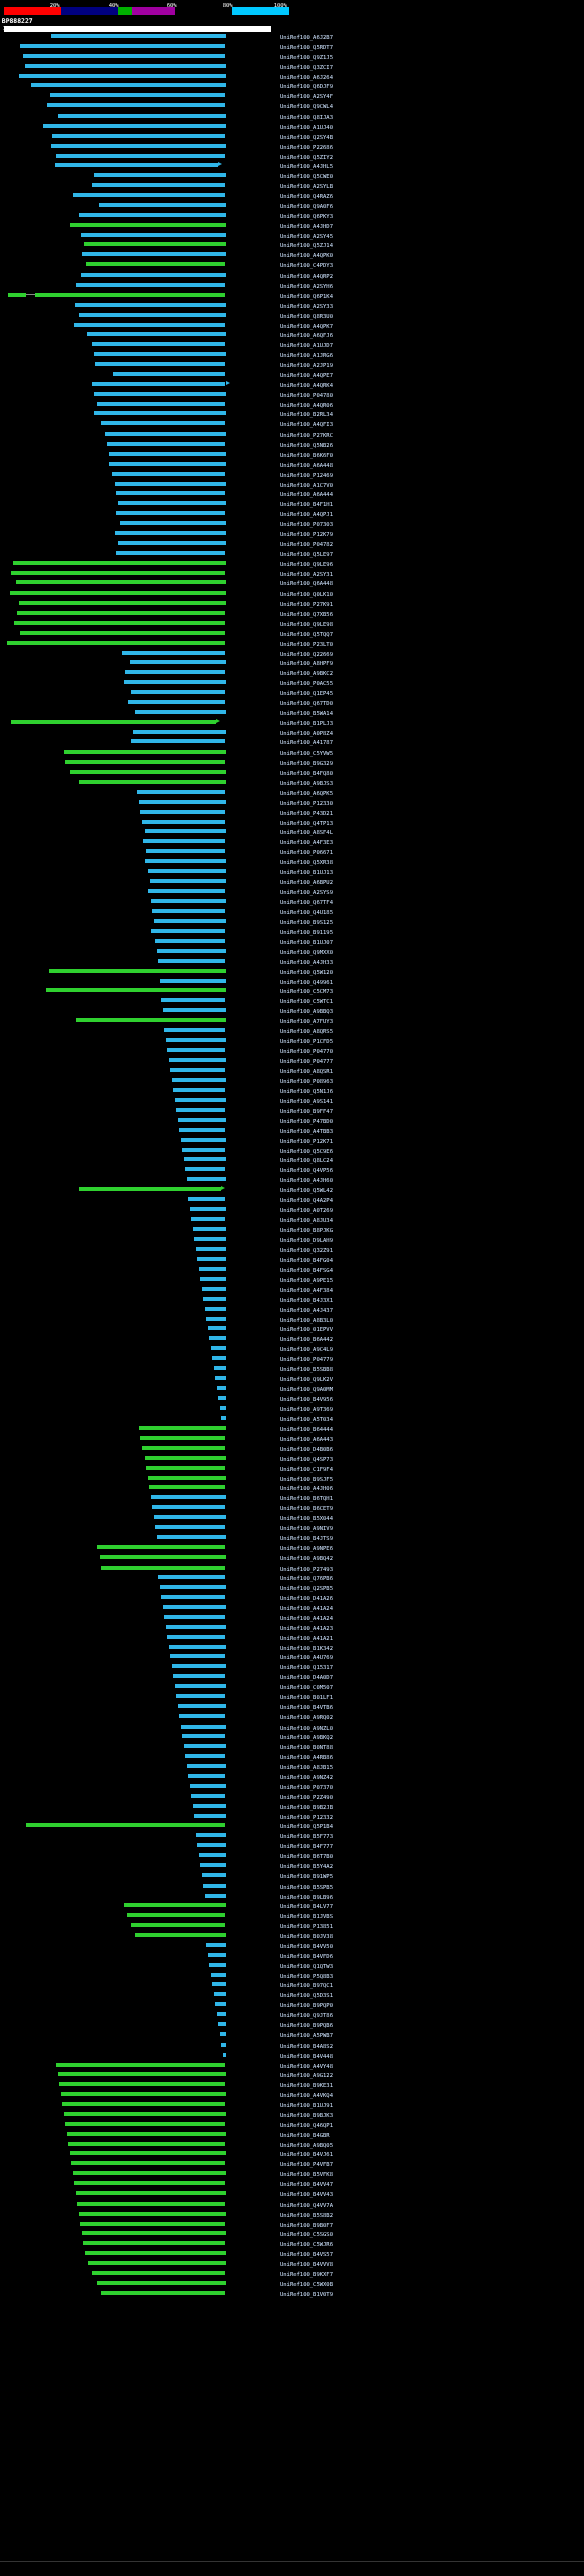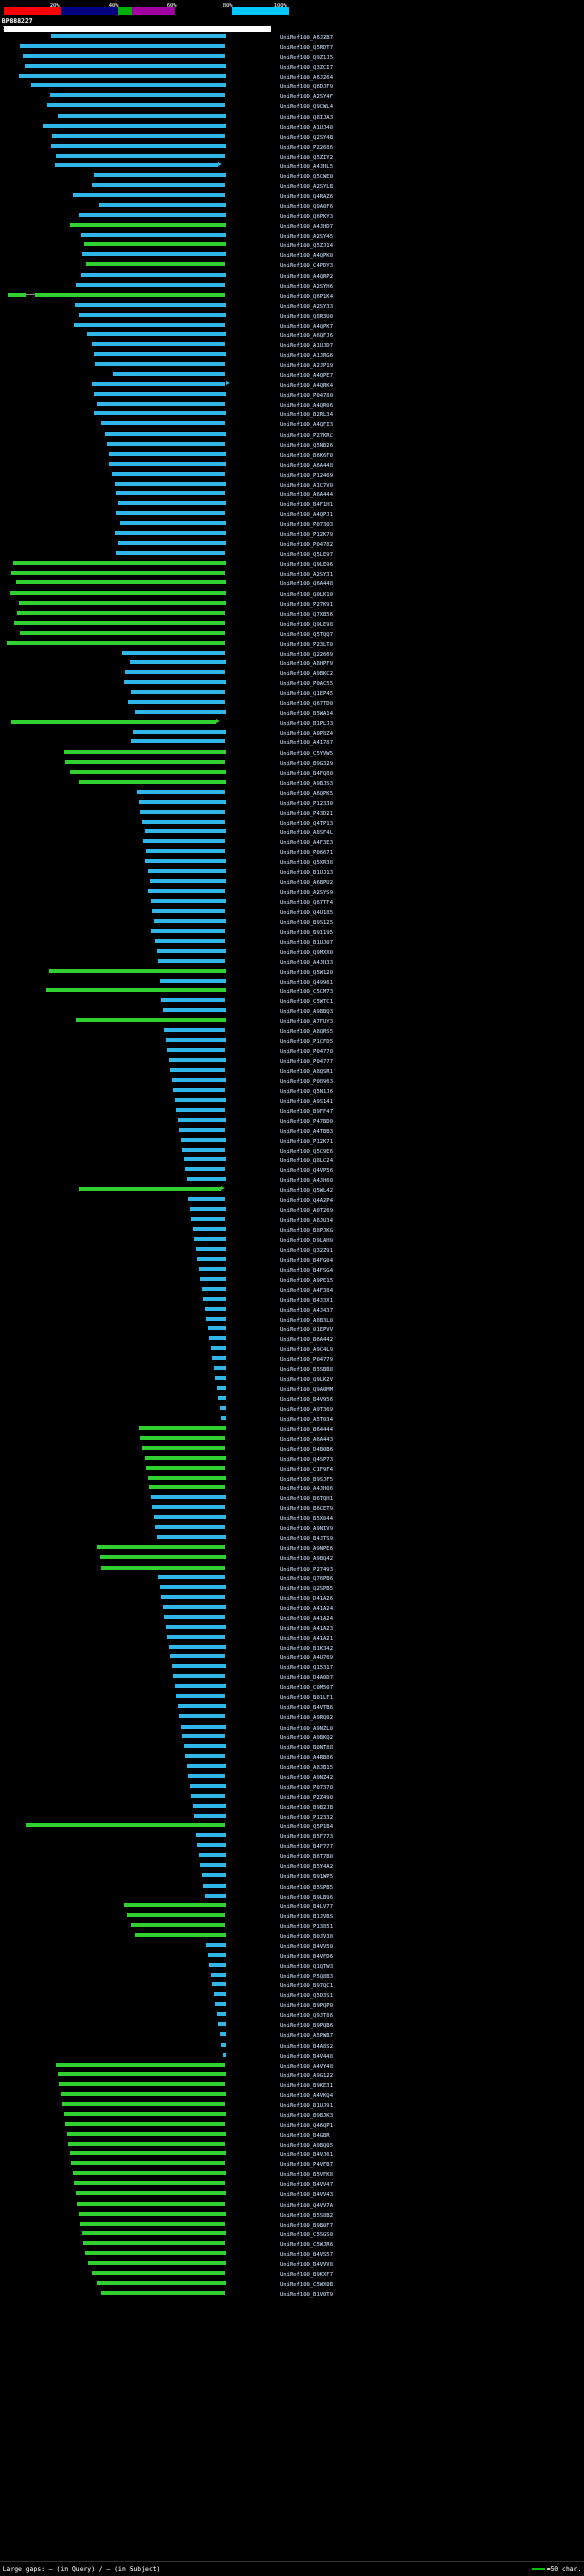--- a/index.html
+++ b/index.html
@@ -999,20 +999,14 @@
         <div class="hsp" style="left: 97px; width: 129px; background: rgb(47, 208, 47);"></div>
         <div class="acc" style="top: 0px;">UniRef100_C5WX0B</div>
       </div>
       <div class="row" style="top: 2257px; width: 585px;">
         <div class="hsp" style="left: 101px; width: 124px; background: rgb(47, 208, 47);"></div>
         <div class="acc" style="top: 0px;">UniRef100_B1V0T9</div>
       </div>
     </div>
 
   <div class="divider" style="bottom:14.6px"></div>
-  <div class="footer">
-    <div class="foot-text">Large gaps: – (in Query) / – (in Subject)</div>
-    <div class="foot-key">
-      <span class="dash"></span><span>=50 char.</span>
-    </div>
-  </div>
 </div>
 
 
 </body></html>

